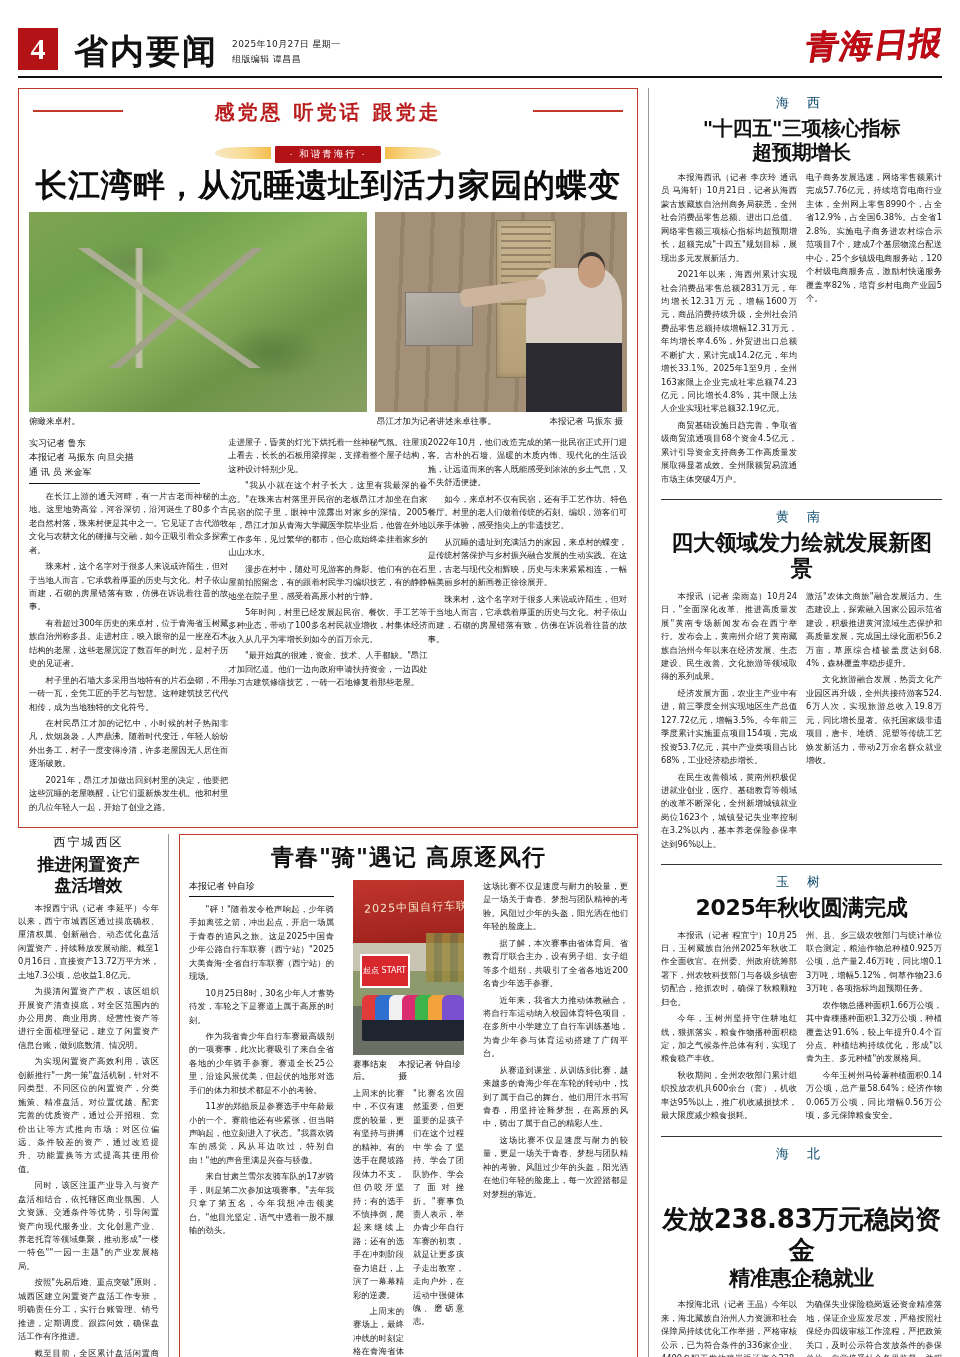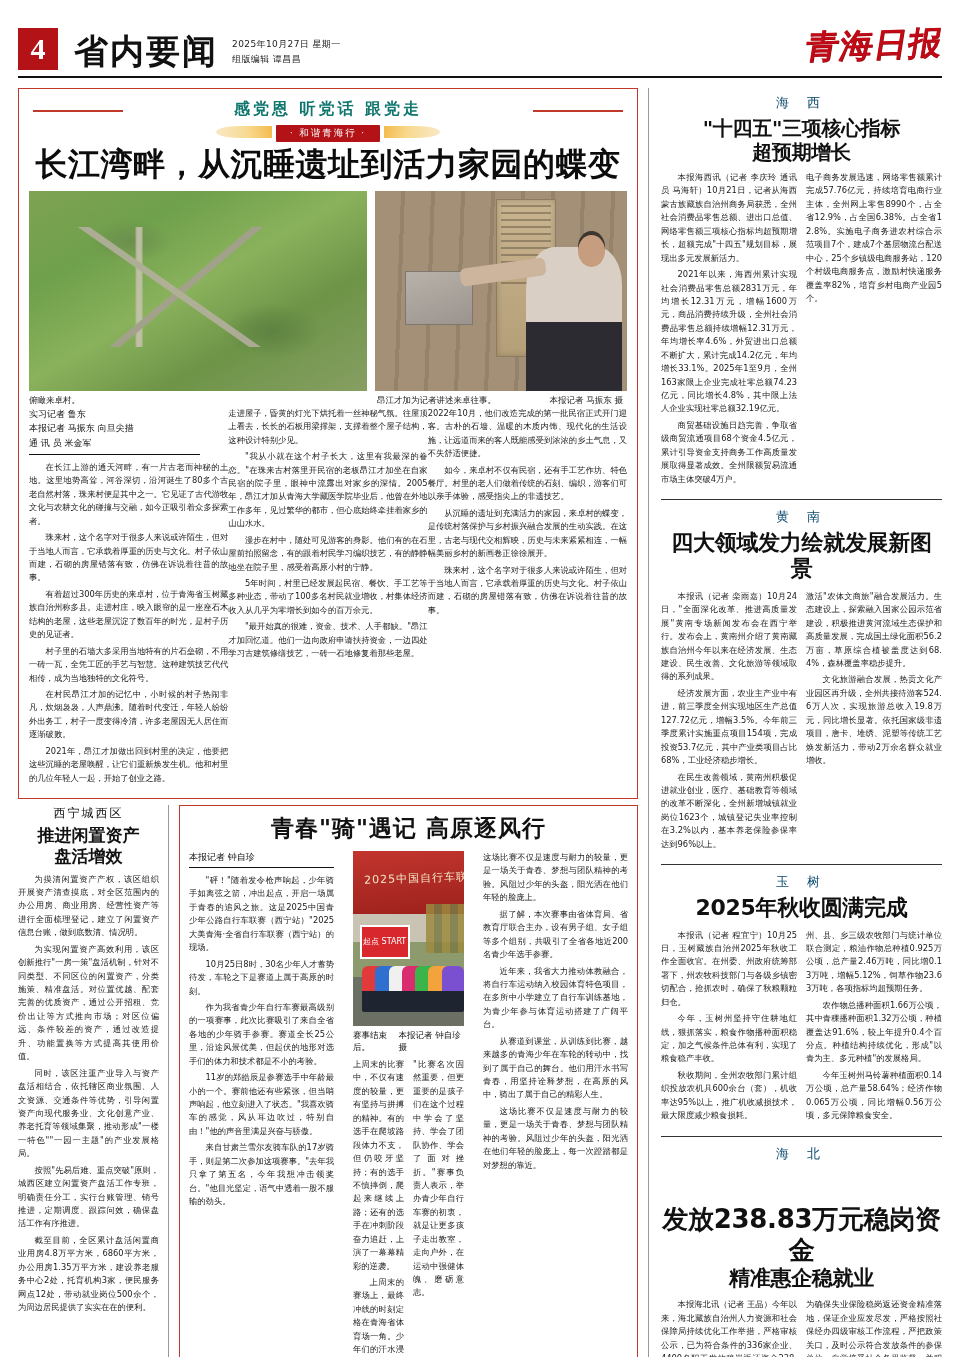--- a/index.html
+++ b/index.html
@@ -37,27 +37,27 @@
   .body-grid{display:flex;gap:0;margin-top:10px;}
   .col-left{width:630px;padding-right:10px;box-sizing:border-box;}
   .col-right{width:294px;padding-left:12px;box-sizing:border-box;border-left:1px solid #999;}
 
   
   .lead-box{border:1.5px solid #c0392b;padding:8px 10px 10px 10px;box-sizing:border-box;}
   .banner{position:relative;text-align:center;margin:2px 0 4px 0;}
   .banner-line{position:absolute;top:11px;width:90px;height:2px;background:#c0392b;}
   .banner-line.l{left:4px;} .banner-line.r{right:4px;}
   .banner-slogan{
-    display:inline-block;color:#0f766e;font-weight:700;font-size:16px;letter-spacing:3px;
+    display:inline-block;color:#b91c1c;font-weight:700;font-size:20px;letter-spacing:3px;
     font-family:"DejaVu Sans","Liberation Sans",sans-serif;
   }
   .banner-sub{
     display:inline-block;background:#b31217;color:#fff;font-size:9.5px;letter-spacing:2px;
-    padding:2px 14px;border-radius:1px;margin-top:3px;
-    font-family:Liberation Serif, serif;
+    padding:2px 14px;border-radius:1px;margin-top:18px;
+    font-family:Liberation Sans, sans-serif;
   }
   .banner-wing{display:inline-block;width:56px;height:12px;background:
     linear-gradient(100deg,#f4b642 0%,#f7d98b 45%,#f8e7c4 100%);
     border-radius:0 50% 50% 0/0 60% 60% 0;vertical-align:middle;opacity:.95;}
   .banner-wing.left{transform:scaleX(-1);}
   .lead-headline{
     text-align:center;font-weight:700;font-size:32px;letter-spacing:.5px;line-height:1.15;
     margin:4px 0 8px 0;font-family:"DejaVu Sans","Liberation Sans",sans-serif;color:#0c0c0c;
   }
 
@@ -102,21 +102,21 @@
   .ph-stone .person::before{content:"";position:absolute;right:18%;top:-8%;width:28%;height:22%;
     background:#c79d80;border-radius:50%;box-shadow:0 -4px 0 #3a3630;}
   .ph-stone .arm{position:absolute;left:34%;top:36%;width:34%;height:9%;
     background:#cdb49c;transform:rotate(-8deg);border-radius:6px;}
   .cap-row{display:flex;font-size:8.5px;margin-top:4px;color:#222;
     font-family:"DejaVu Sans","Liberation Sans",sans-serif;}
   .cap-left{width:340px;}
   .cap-right{width:254px;display:flex;justify-content:space-between;padding-left:8px;box-sizing:border-box;}
 
   
-  .txtcols{display:flex;}
+  .txtcols{display:flex;margin-top:8px;}
   .tcol{flex:1;}
   .byline{font-size:9px;line-height:1.6;font-family:"DejaVu Sans","Liberation Sans",sans-serif;
     margin-bottom:4px;}
   .byline-rule{border-top:1px solid #111;margin:4px 0 6px 0;width:86%;}
   p.bt{
     font-size:8.3px;line-height:1.62;margin:0 0 3px 0;text-align:justify;
     text-indent:2em;color:#1a1a1a;
     font-family:"DejaVu Sans","Liberation Sans",sans-serif;
     word-break:break-all;
   }
@@ -270,20 +270,21 @@
       </div>
 
       <div class="mid-grid">
 
         <div class="mid-left">
           <div class="mh-region">西宁城西区</div>
           <div class="mh">
             <div>推进闲置资产</div>
             <div>盘活增效</div>
           </div>
+          <p class="bt">本报西宁讯（记者 李延平）今年以来，西宁市城西区通过摸底确权、厘清权属、创新融合、动态优化盘活闲置资产，持续释放发展动能。截至10月16日，直接资产13.72万平方米，土地7.3公顷，总收益1.8亿元。</p>
           <p class="bt">为摸清闲置资产产权，该区组织开展资产清查摸底，对全区范围内的办公用房、商业用房、经营性资产等进行全面梳理登记，建立了闲置资产信息台账，做到底数清、情况明。</p>
           <p class="bt">为实现闲置资产高效利用，该区创新推行"一房一策"盘活机制，针对不同类型、不同区位的闲置资产，分类施策、精准盘活。对位置优越、配套完善的优质资产，通过公开招租、竞价出让等方式推向市场；对区位偏远、条件较差的资产，通过改造提升、功能置换等方式提高其使用价值。</p>
           <p class="bt">同时，该区注重产业导入与资产盘活相结合，依托辖区商业氛围、人文资源、交通条件等优势，引导闲置资产向现代服务业、文化创意产业、养老托育等领域集聚，推动形成"一楼一特色""一园一主题"的产业发展格局。</p>
           <p class="bt">按照"先易后难、重点突破"原则，城西区建立闲置资产盘活工作专班，明确责任分工，实行台账管理、销号推进，定期调度、跟踪问效，确保盘活工作有序推进。</p>
           <p class="bt">截至目前，全区累计盘活闲置商业用房4.8万平方米，6860平方米，办公用房1.35万平方米，建设养老服务中心2处，托育机构3家，便民服务网点12处，带动就业岗位500余个，为周边居民提供了实实在在的便利。</p>
 
         </div>
 
         <div class="mid-right">
           <div class="feat-box">

